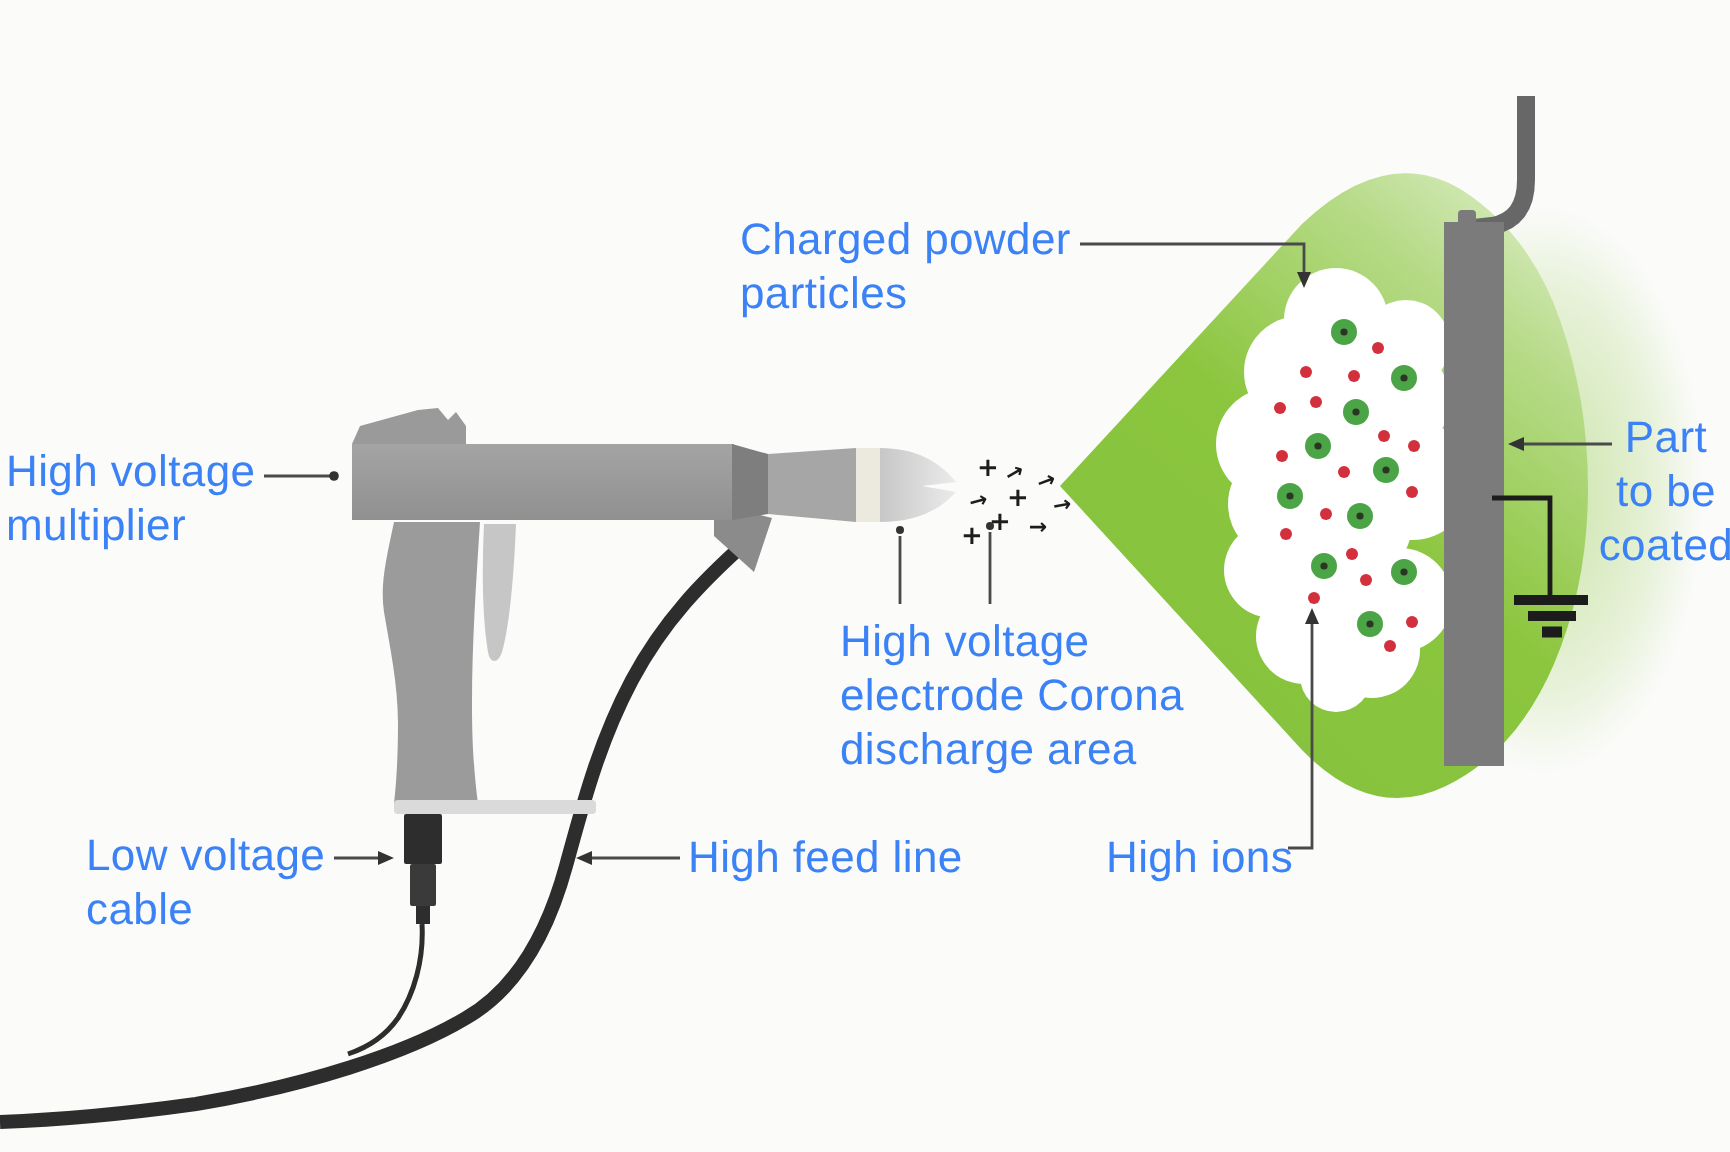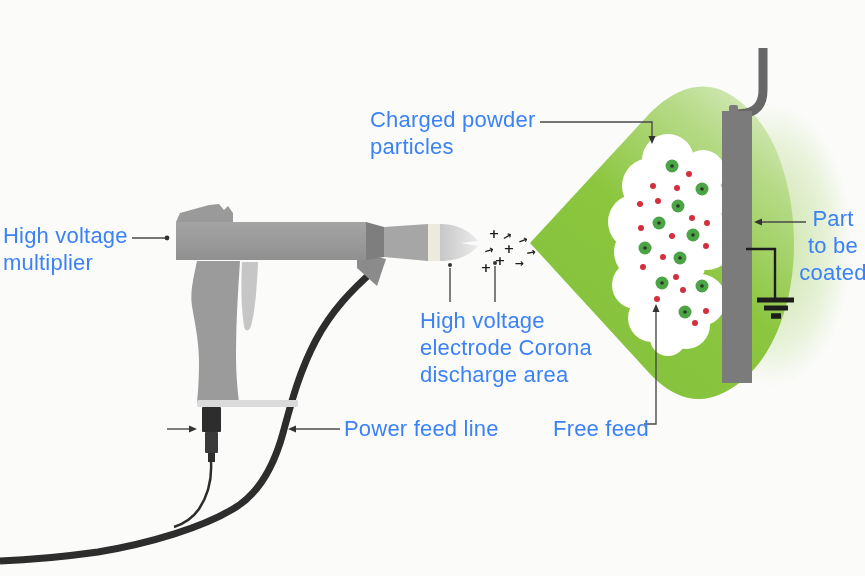--- a/index.html
+++ b/index.html
@@ -236,21 +236,23 @@
   <div class="label" style="left:3px;top:222px;">High voltage
 multiplier</div>
 
   <div class="label" style="left:370px;top:106px;">Charged powder
 particles</div>
 
   <div class="label" style="left:420px;top:307px;">High voltage
 electrode Corona
 discharge area</div>
 
-
-  <div class="label" style="left:344px;top:415px;">Power feed line</div>
-
-  <div class="label" style="left:553px;top:415px;">Free feed</div>
+  <div class="label" style="left:43px;top:414px;">Low voltage
+cable</div>
+
+  <div class="label" style="left:344px;top:415px;">High feed line</div>
+
+  <div class="label" style="left:553px;top:415px;">High ions</div>
 
   <div class="label center" style="left:798px;top:205px;width:70px;">Part
 to be
 coated</div>
 </div>
 
 </body></html>

